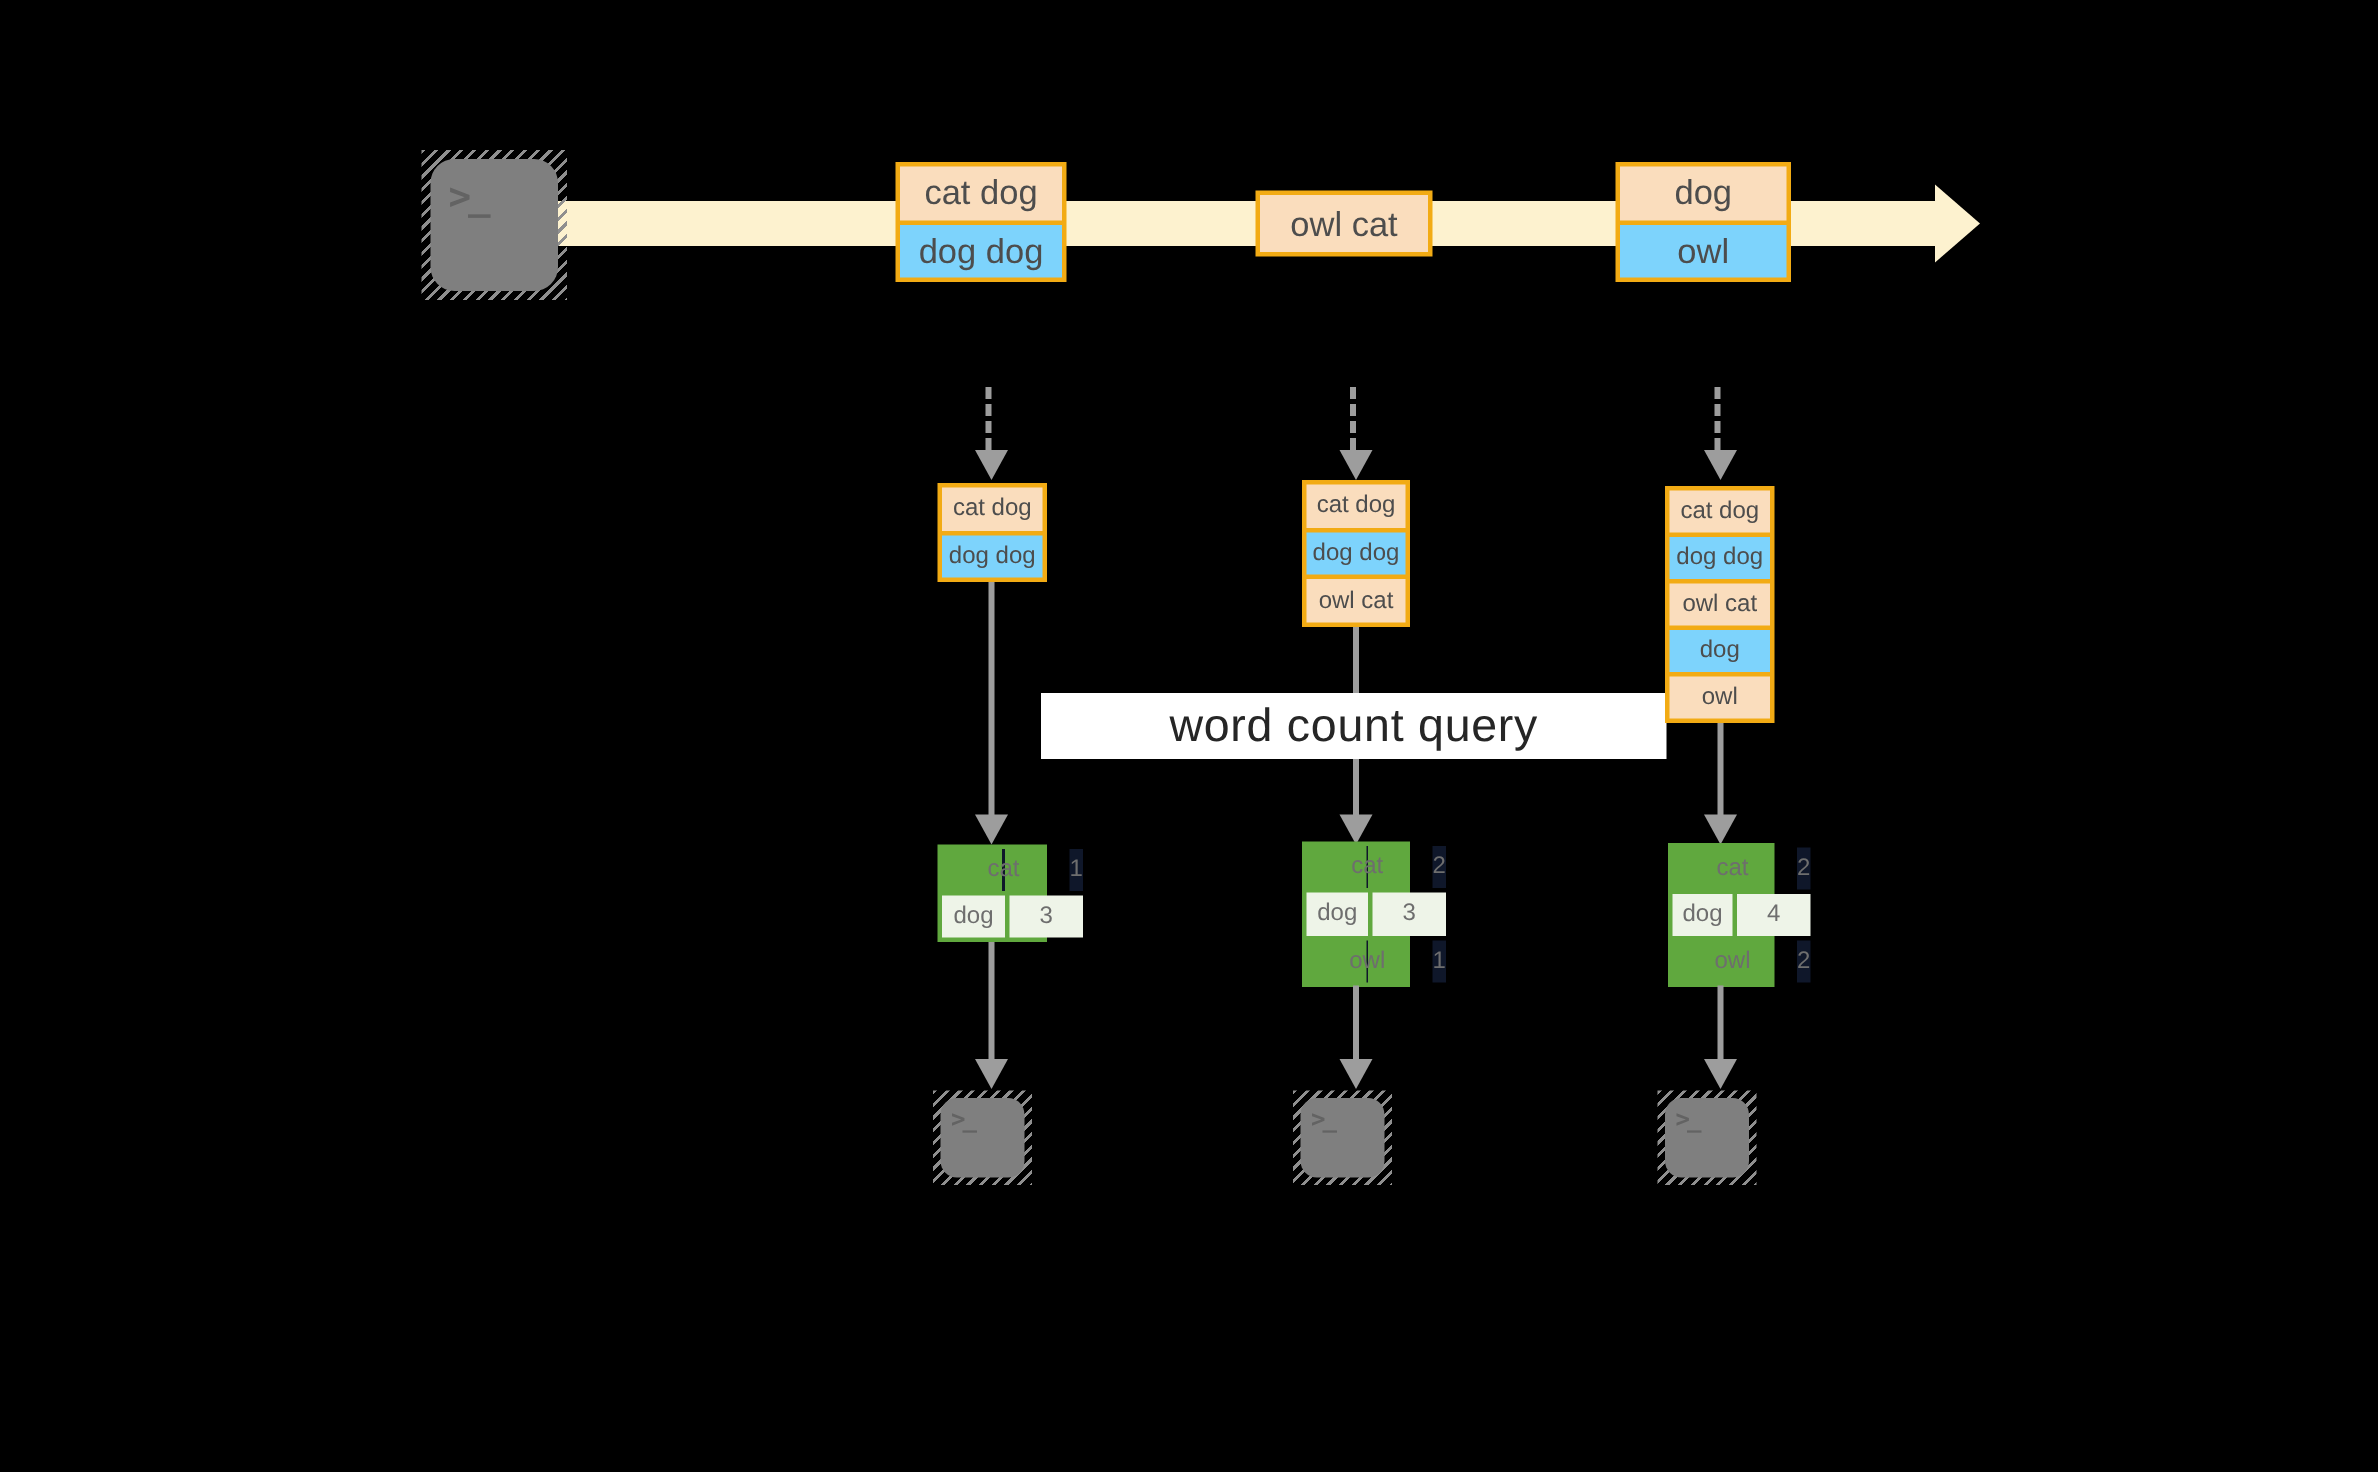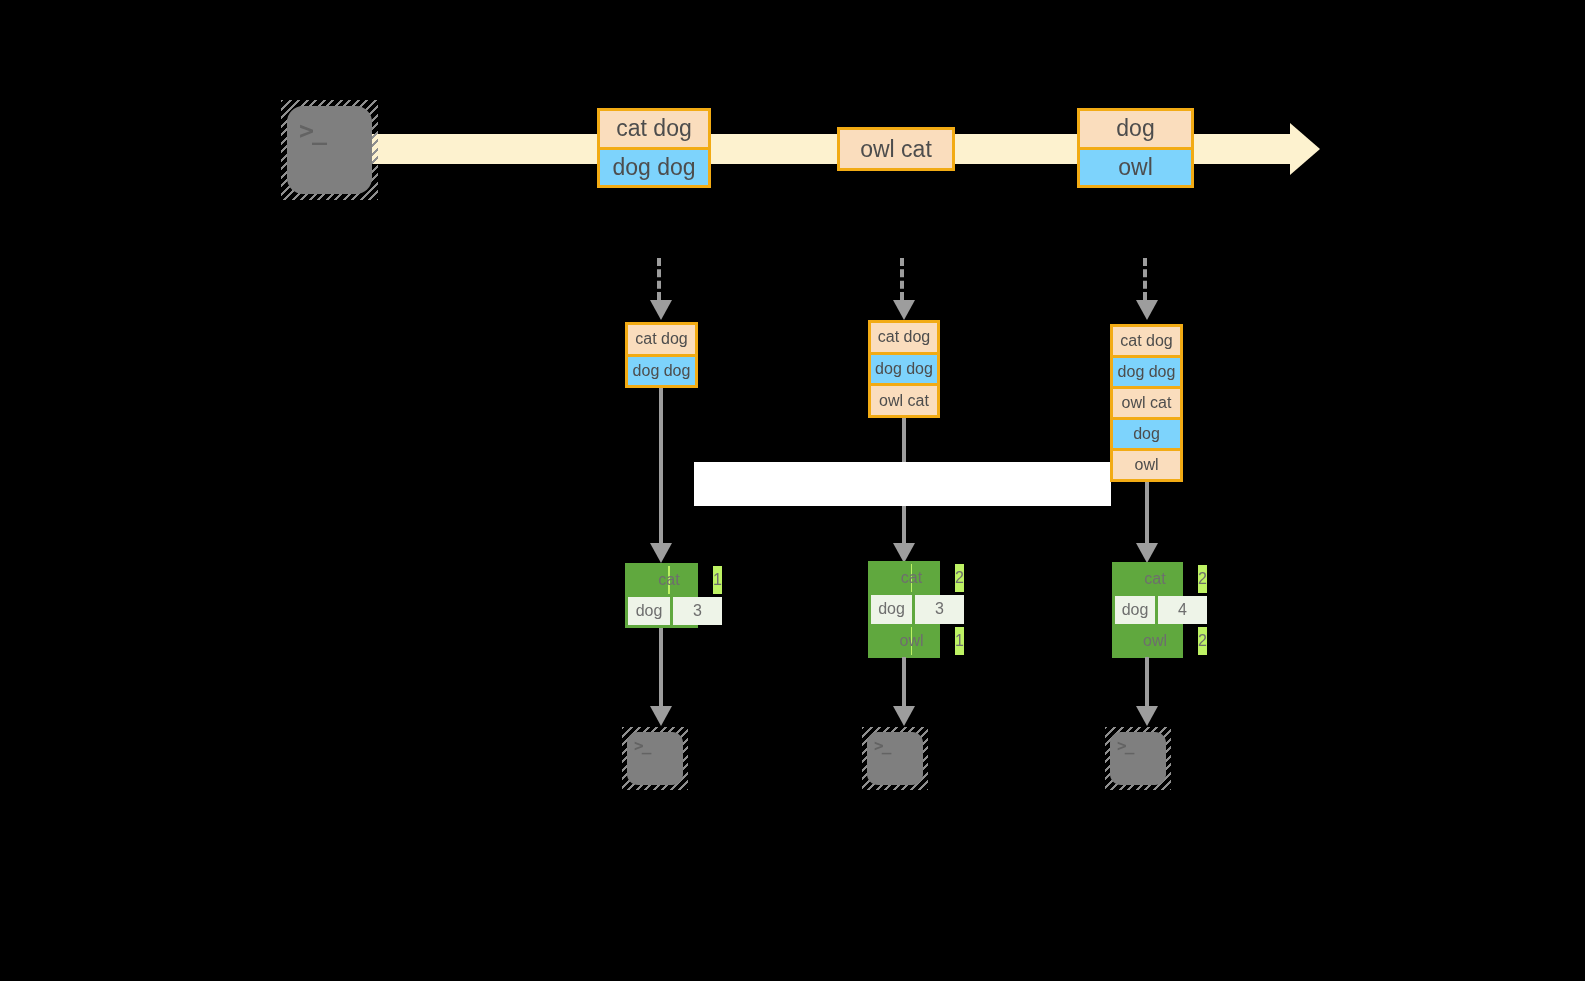--- a/index.html
+++ b/index.html
@@ -18,21 +18,21 @@
   .orow{display:flex;align-items:center;justify-content:center;
     color:#4d4d4d;font-size:16px;line-height:1;}
   .orow.big{font-size:23px;}
   .fa{background:#faddbd;}
   .fb{background:#7dd3fc;}
   
   .gtable{position:absolute;background:#60a83e;display:grid;gap:3px;padding:3px;
     grid-auto-rows:1fr;box-sizing:border-box;}
   .gcell{display:flex;align-items:center;justify-content:center;
     color:#6e6e6e;font-size:16px;line-height:1;}
-  .gd{background:#bef264;margin-left:40px;}
+  .gd{background:#0f172a;margin-left:40px;}
   .gl{background:#eef4e8;}
   
   .vline{position:absolute;width:4px;background:#9d9d9d;}
   .vdash{position:absolute;width:0;border-left:4px dashed #9d9d9d;}
   .ahead{position:absolute;width:0;height:0;
     border-left:11px solid transparent;border-right:11px solid transparent;
     border-top:20px solid #9d9d9d;}
   
   .term{position:absolute;
     background:repeating-linear-gradient(135deg,#8f8f8f 0 2px,transparent 2px 6px);}
@@ -77,20 +77,21 @@
   <div class="ahead" style="left:1136px;top:300px;"></div>
 
   <div class="vline" style="left:659px;top:387px;height:157px;"></div>
   <div class="ahead" style="left:650px;top:543px;"></div>
   <div class="vline" style="left:902px;top:417px;height:127px;"></div>
   <div class="ahead" style="left:893px;top:543px;"></div>
   <div class="vline" style="left:1145px;top:481px;height:63px;"></div>
   <div class="ahead" style="left:1136px;top:543px;"></div>
 
   <div class="query-band" style="left:694px;top:462px;width:417px;height:44px;"></div>
+  <div class="query-text" style="left:694px;top:462px;width:417px;height:44px;">word count query</div>
 
   <div class="obox" style="left:625px;top:322px;width:73px;height:66px;">
     <div class="orow fa">cat dog</div>
     <div class="orow fb">dog dog</div>
   </div>
   <div class="obox" style="left:868px;top:320px;width:72px;height:98px;">
     <div class="orow fa">cat dog</div>
     <div class="orow fb">dog dog</div>
     <div class="orow fa">owl cat</div>
   </div>

